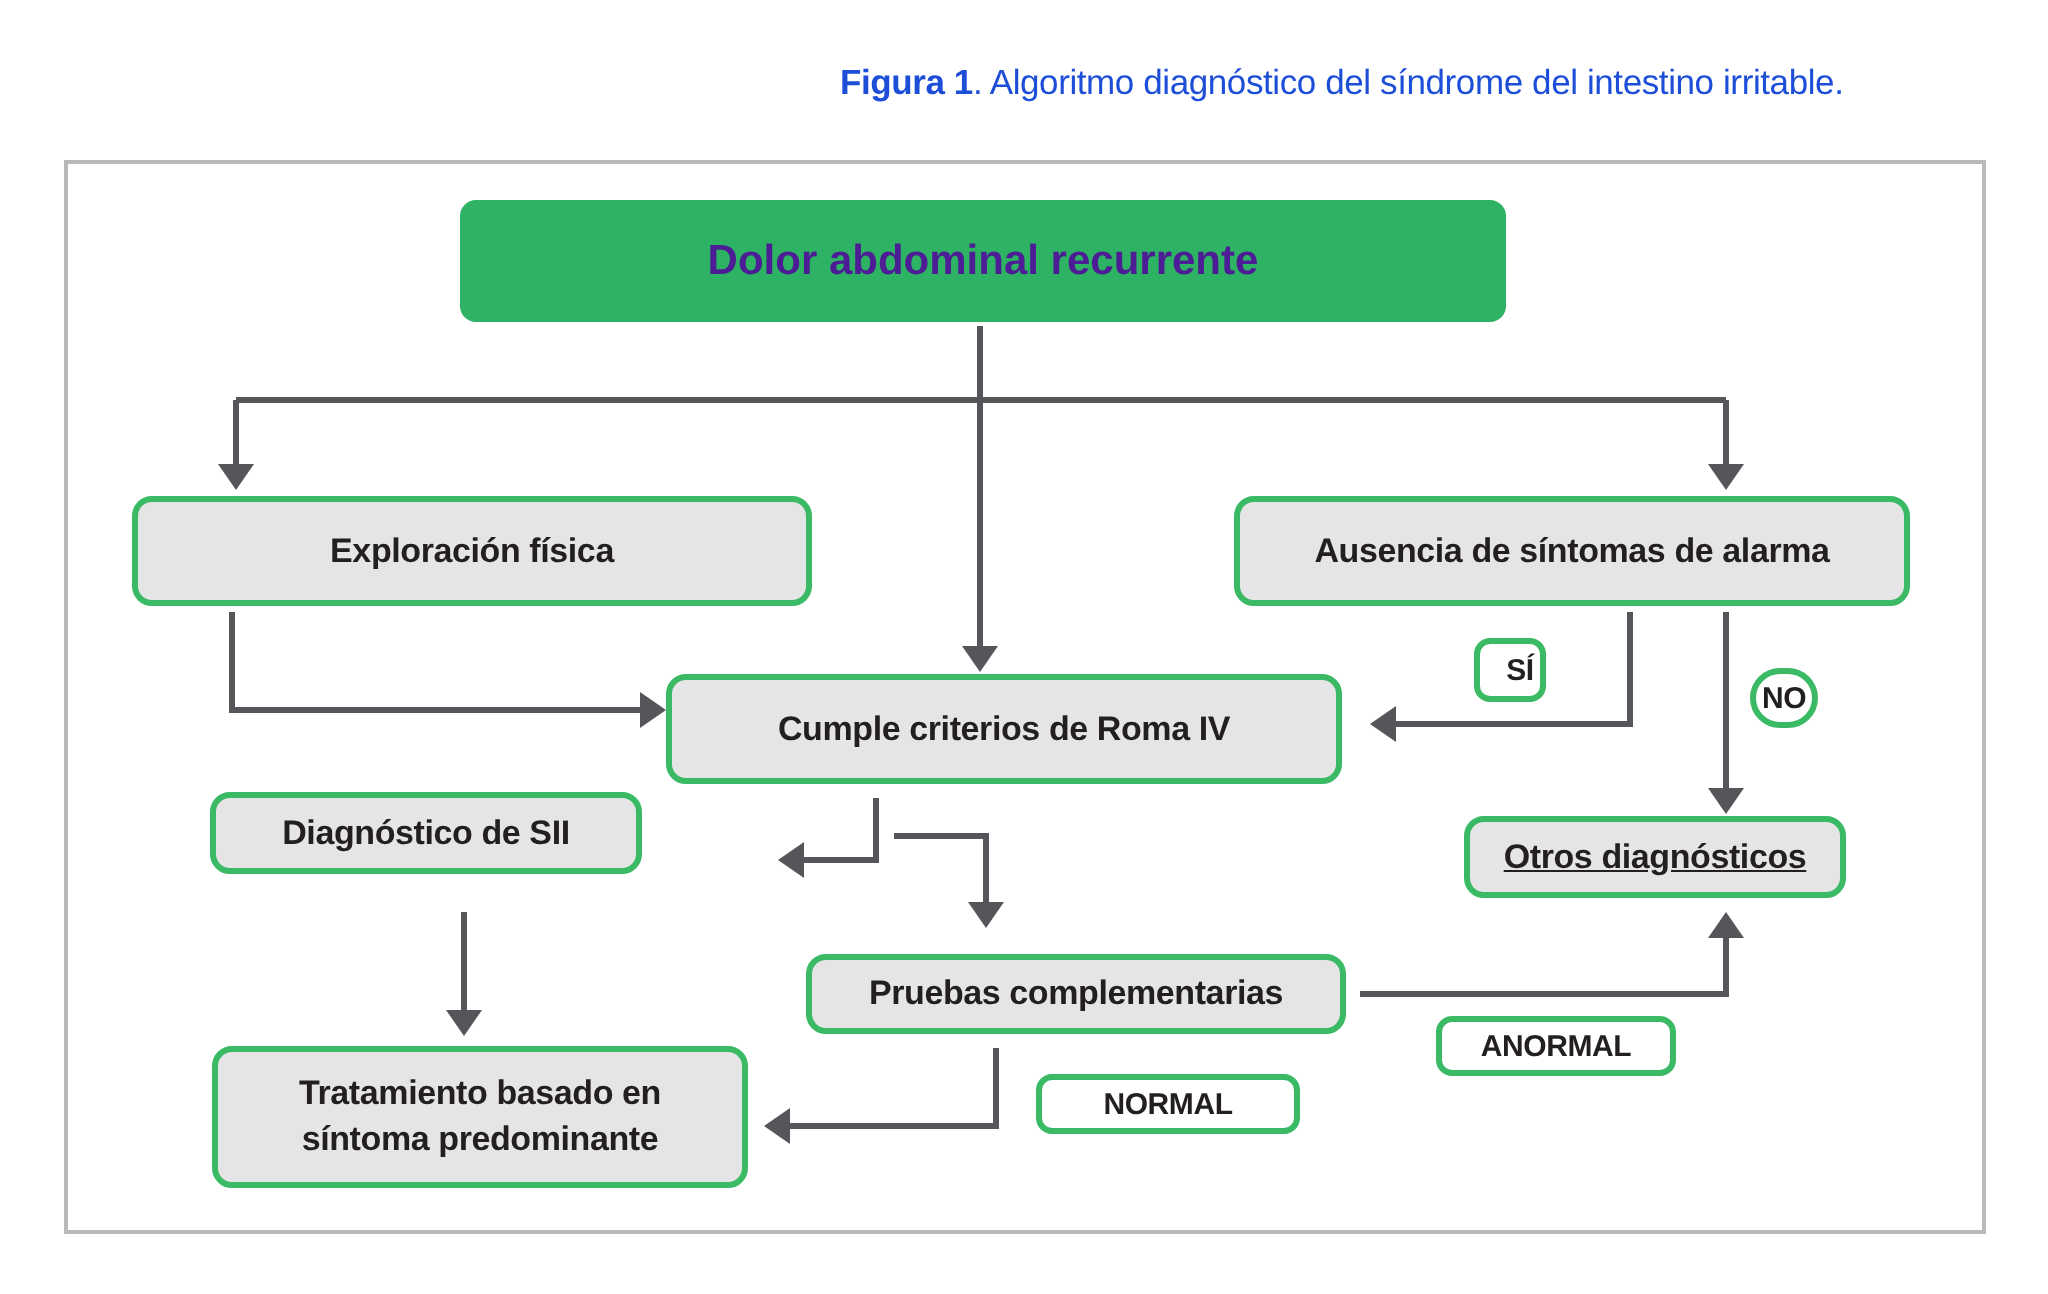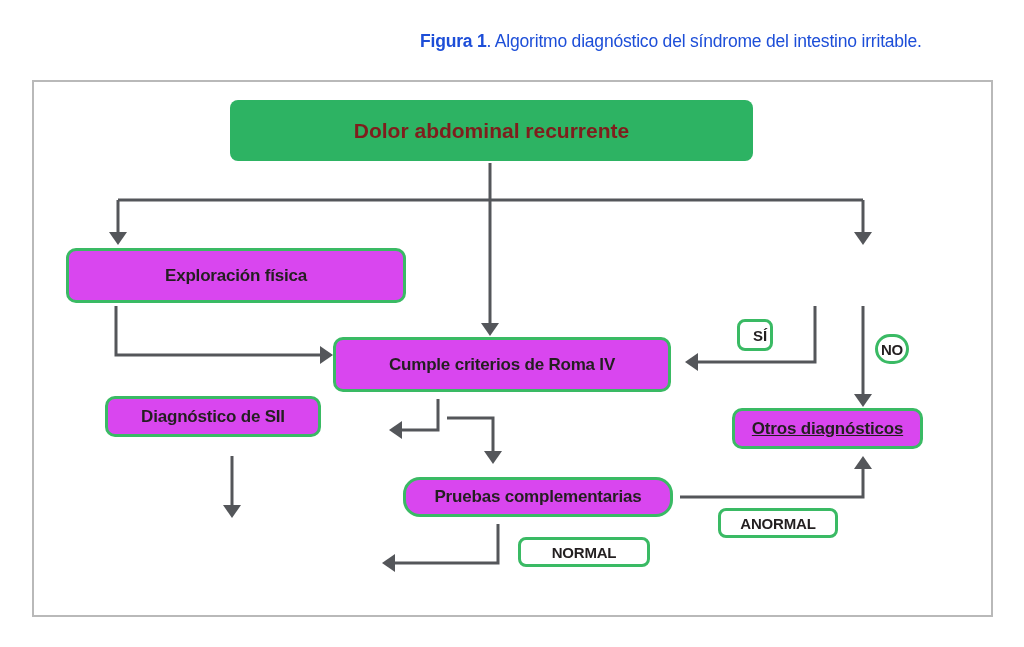--- a/index.html
+++ b/index.html
@@ -11,46 +11,46 @@
     position:absolute; left:420px; top:31px; font-size:17.5px; color:#1d4ed8;
     white-space:nowrap; letter-spacing:-0.2px;
   }
   .caption b { font-weight:bold; }
   .frame {
     position:absolute; left:32px; top:80px; width:961px; height:537px;
     border:2px solid #b9b9b9; background:#ffffff; box-sizing:border-box;
   }
   svg.connectors { position:absolute; left:0; top:0; width:1024px; height:647px; }
   .node {
-    position:absolute; box-sizing:border-box; background:#d946ef;
+    position:absolute; box-sizing:border-box; background:#e5e5e5;
     border:3px solid #3aba64; border-radius:10px;
     display:flex; align-items:center; justify-content:center;
     font-weight:bold; color:#231f20; text-align:center; font-size:17px;
     letter-spacing:-0.2px;
   }
   .node.root {
-    background:#2db363; border:none; border-radius:8px; color:#7f1d1d;
+    background:#2db363; border:none; border-radius:8px; color:#4c1d95;
     font-size:21px; letter-spacing:0;
   }
   .tag {
     position:absolute; box-sizing:border-box; background:#ffffff;
     border:3px solid #3aba64; border-radius:8px;
     display:flex; align-items:center; justify-content:center;
     font-weight:bold; color:#231f20; font-size:15px; letter-spacing:-0.2px;
   }
   .two-line { white-space:pre-line; line-height:1.32; }
 
   
   .pos-root        { left:230px; top:100px; width:523px; height:61px; }
   .pos-exploracion { left:66px;  top:248px; width:340px; height:55px; }
   .pos-ausencia    { left:617px; top:248px; width:338px; height:55px; }
   .pos-cumple      { left:333px; top:337px; width:338px; height:55px;text-align:center; }
   .pos-diagnostico { left:105px; top:396px; width:216px; height:41px; }
   .pos-otros       { left:732px; top:408px; width:191px; height:41px;text-decoration:underline; }
-  .pos-pruebas     { left:403px; top:477px; width:270px; height:40px;border-radius:17px; }
+  .pos-pruebas     { left:403px; top:477px; width:270px; height:40px; }
   .pos-tratamiento { left:106px; top:523px; width:268px; height:71px; font-size:17px; }
   .pos-si      { left:737px; top:319px; width:36px;  height:32px;padding-left:10px; }
   .pos-no      { left:875px; top:334px; width:34px;  height:30px;border-radius:15px; }
   .pos-normal  { left:518px; top:537px; width:132px; height:30px; }
   .pos-anormal { left:718px; top:508px; width:120px; height:30px; }
 </style>
 </head>
 <body>
 
 <div id="page">
@@ -92,23 +92,26 @@
 
     <polyline points="498,524 498,563 394,563"></polyline>
     <polygon points="395,554 395,572 382,563" fill="#54565a" stroke="none"></polygon>
 
     <polyline points="680,497 863,497 863,468"></polyline>
     <polygon points="854,469 872,469 863,456" fill="#54565a" stroke="none"></polygon>
   </svg>
 
   <div class="node root pos-root">Dolor abdominal recurrente</div>
   <div class="node pos-exploracion">Exploración física</div>
+  <div class="node pos-ausencia">Ausencia de síntomas de alarma</div>
   <div class="node pos-cumple">Cumple criterios de Roma IV</div>
   <div class="node pos-diagnostico">Diagnóstico de SII</div>
   <div class="node pos-otros">Otros diagnósticos</div>
   <div class="node pos-pruebas">Pruebas complementarias</div>
+  <div class="node two-line pos-tratamiento">Tratamiento basado en
+síntoma predominante</div>
 
   <div class="tag pos-si">SÍ</div>
   <div class="tag pos-no">NO</div>
   <div class="tag pos-normal">NORMAL</div>
   <div class="tag pos-anormal">ANORMAL</div>
 
 </div>
 
 </body></html>

